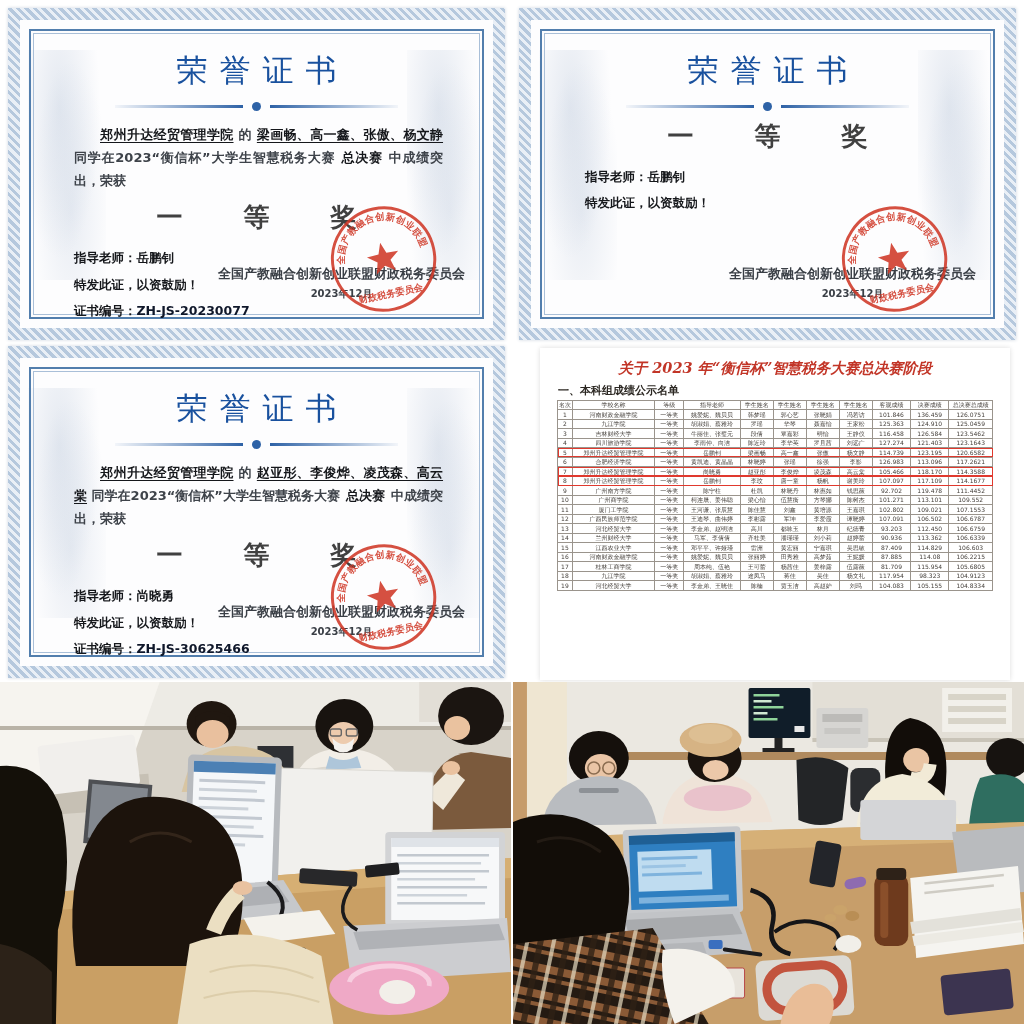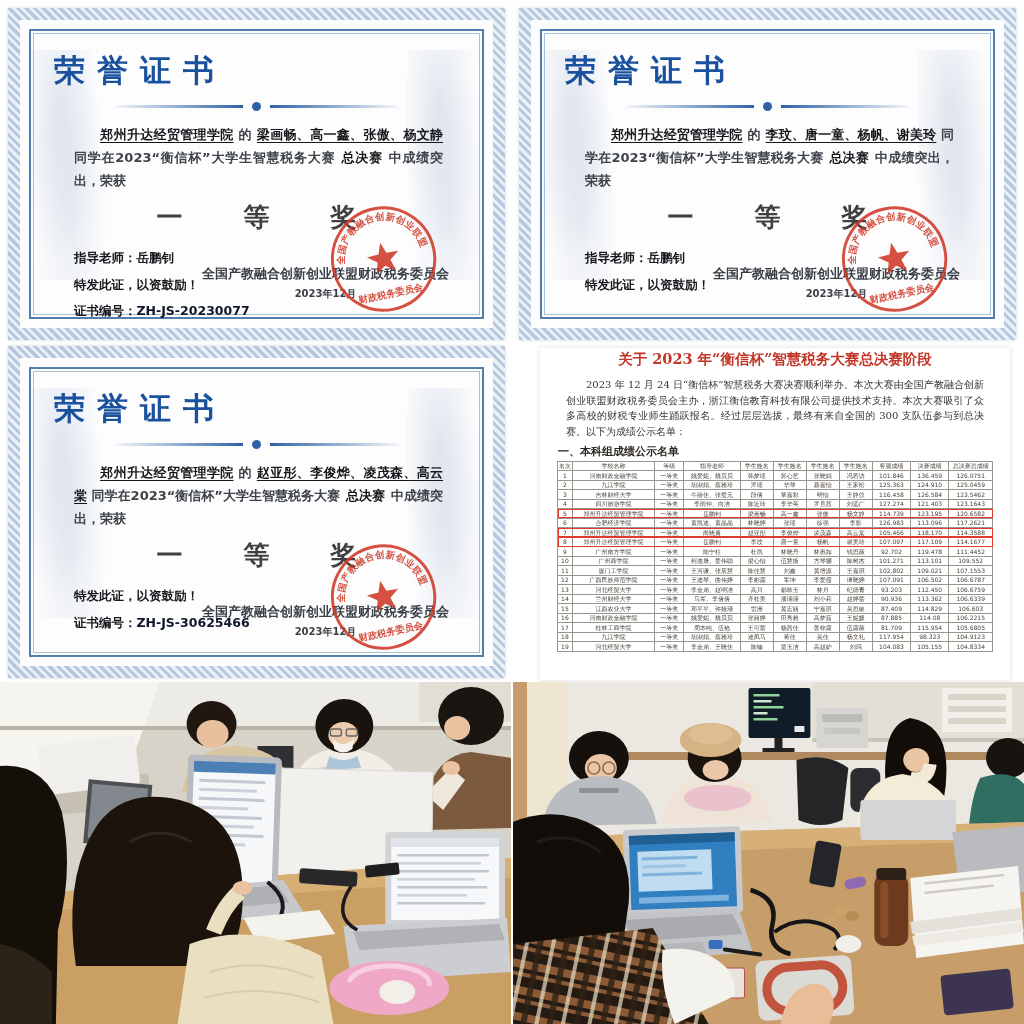--- a/index.html
+++ b/index.html
@@ -12,54 +12,54 @@
         background:repeating-linear-gradient(45deg,#b5c8dd 0 3px,#e9eff6 3px 6px);
         box-shadow:0 0 3px rgba(60,90,130,.25);}
   .paper{position:absolute;inset:12px;background:#fdfdfe;}
   .frame{position:absolute;inset:9px;border:2px solid #527ead;}
   .frame2{position:absolute;inset:13px;border:1px solid #a9bfd8;}
   .flourish{position:absolute;top:30px;width:78px;height:230px;pointer-events:none;
     background:radial-gradient(ellipse at 40% 25%,rgba(125,150,185,.20),transparent 62%),
                radial-gradient(ellipse at 55% 70%,rgba(125,150,185,.16),transparent 66%);}
   .fl-left{left:8px;} .fl-right{right:8px;}
   .cert-content{position:absolute;inset:16px 22px;}
-  .cert-title{margin-top:14px;font-size:31px;font-weight:bold;
+  .cert-title{margin-top:14px;text-align:center;font-size:31px;font-weight:normal;
               color:#19519e;letter-spacing:12px;text-indent:12px;}
   .divider{margin-top:10px;display:flex;align-items:center;justify-content:center;gap:9px;}
   .divider .dl{width:128px;height:2.5px;background:linear-gradient(to right,rgba(46,98,166,.05),#2e62a6);}
   .divider .dr{width:128px;height:2.5px;background:linear-gradient(to left,rgba(46,98,166,.05),#2e62a6);}
   .divider .dot{width:9px;height:9px;border-radius:50%;background:#2e62a6;}
   .cert-body{margin:12px 28px 0 32px;font-size:13px;line-height:1.78;color:#3e434a;
              font-weight:600;text-align:justify;}
   .indent{display:inline-block;width:2em;}
   .hand{font-family:"DejaVu Serif",serif;font-weight:bold;color:#15171b;}
   .u{text-decoration:underline;text-underline-offset:3px;}
   .de{margin:0 5px;}
   .stage{margin:0 6px;}
   .award{margin-top:8px;text-align:center;font-size:26px;font-weight:800;color:#404040;
          letter-spacing:26px;text-indent:26px;}
   .meta{margin:10px 0 0 32px;font-size:12.5px;line-height:2.1;}
   .meta .certno{font-family:"DejaVu Sans",sans-serif;font-weight:bold;color:#0f172a;}
-  .issuer{position:absolute;right:22px;bottom:10px;text-align:center;font-size:13px;
+  .issuer{position:absolute;right:6px;bottom:10px;text-align:center;font-size:13px;
           font-weight:600;color:#3a3f46;line-height:1.7;}
   .issuer .date{font-size:10px;}
   .seal{position:absolute;right:28px;bottom:-8px;width:118px;height:118px;
         transform:rotate(-12deg);opacity:.88;}
   .seal .ring{fill:none;stroke:#d03928;stroke-width:3;}
   .seal .star{fill:#d03928;}
   .seal text{fill:#d03928;font-weight:bold;font-family:"DejaVu Serif",serif;}
   .seal .arc-text{font-size:9.5px;letter-spacing:.5px;}
   .seal .seal-bottom{font-size:9.5px;text-anchor:middle;}
 
   
   .announce{position:absolute;left:540px;top:348px;width:470px;height:332px;background:#fff;
             box-shadow:0 0 5px rgba(0,0,0,.14);overflow:hidden;}
   .a-title{margin:0 10px;text-align:center;color:#c23527;font-weight:bold;font-size:14.5px;
            line-height:1.5;font-family:"DejaVu Serif",serif;}
-  .a-title.first{margin-top:0;}
+  .a-title.first{margin-top:9px;font-style:italic;}
   .a-para{margin:7px 26px 0 26px;font-family:"DejaVu Serif",serif;font-size:10px;
           line-height:1.58;color:#38332e;text-align:justify;text-indent:2em;}
   .a-section{margin:4px 0 2px 18px;font-family:"DejaVu Serif",serif;font-weight:bold;
              font-size:11px;color:#2b2username;color:#2b2722;}
   table.results{width:436px;margin:2px auto 0 17px;border-collapse:collapse;table-layout:fixed;
                 font-size:6px;color:#46413c;}
   table.results th,table.results td{border:.5px solid #9a948c;text-align:center;
                 padding:.5px 0;line-height:1.25;font-weight:normal;overflow:hidden;}
   tr.hl{outline:1.8px solid #e0392e;outline-offset:-1px;}
 
@@ -112,21 +112,20 @@
     <div class="flourish fl-right"></div>
     <div class="frame"></div>
     <div class="frame2"></div>
     <div class="cert-content">
       <div class="cert-title">荣誉证书</div>
       <div class="divider">
         <span class="dl"></span>
         <span class="dot"></span>
         <span class="dr"></span>
       </div>
-      <p class="cert-body"><span class="indent"></span><span class="hand u">郑州升达经贸管理学院</span><span class="de">的</span><span class="hand u">李玟、唐一童、杨帆、谢美玲</span> <span>同学在2023“衡信杯”大学生智慧税务大赛</span><span class="hand stage">总决赛</span><span>中成绩突出，荣获</span></p>
       <div class="award">一 等 奖</div>
       <div class="meta">
         <div><span class="hand">指导老师：</span><span class="hand">岳鹏钊</span></div>
         <div class="hand">特发此证，以资鼓励！</div>
       </div>
       <div class="issuer">
         <div>全国产教融合创新创业联盟财政税务委员会</div>
         <div class="date">2023年12月</div>
       </div>
       <svg class="seal" viewBox="0 0 120 120">
@@ -148,41 +147,41 @@
     <div class="cert-content">
       <div class="cert-title">荣誉证书</div>
       <div class="divider">
         <span class="dl"></span>
         <span class="dot"></span>
         <span class="dr"></span>
       </div>
       <p class="cert-body"><span class="indent"></span><span class="hand u">郑州升达经贸管理学院</span><span class="de">的</span><span class="hand u">赵亚彤、李俊烨、凌茂森、高云棠</span> <span>同学在2023“衡信杯”大学生智慧税务大赛</span><span class="hand stage">总决赛</span><span>中成绩突出，荣获</span></p>
       <div class="award">一 等 奖</div>
       <div class="meta">
+        <div><span class="hand">指导老师：</span><span class="hand">尚晓勇</span></div>
         <div class="hand">特发此证，以资鼓励！</div>
         <div><span class="hand">证书编号：</span><span class="certno">ZH-JS-30625466</span></div>
       </div>
       <div class="issuer">
         <div>全国产教融合创新创业联盟财政税务委员会</div>
         <div class="date">2023年12月</div>
       </div>
       <svg class="seal" viewBox="0 0 120 120">
         <circle class="ring" cx="60" cy="58" r="52"></circle>
         <path class="seal-arc-path" d="M 20 58 A 40 40 0 0 1 100 58" fill="none" id="sealArc2"></path>
         <text class="arc-text"><textPath class="seal-arc-ref" startOffset="50%" text-anchor="middle" href="#sealArc2">全国产教融合创新创业联盟</textPath></text>
         <path class="star" d="M60,41 64.1,52.3 76.2,52.8 66.7,60.2 70,71.8 60,65 50,71.8 53.3,60.2 43.8,52.8 55.9,52.3Z"></path>
         <text class="seal-bottom" x="60" y="97">财政税务委员会</text>
       </svg>
     </div>
   </div>
 </div>
 
   <div class="announce">
     <div class="a-title first">关于 2023 年“衡信杯”智慧税务大赛总决赛阶段</div>
-    <p class="a-para">2023 年 12 月 24 日“衡信杯”智慧税务大赛决赛顺利举办。本次大赛由全国产教融合创新创业联盟财政税务委员会主办，浙江衡信教育科技有限公司提供技术支持。本次大赛吸引了众多高校的财税专业师生踊跃报名。经过层层选拔，最终有来自全国的 300 支队伍参与到总决赛。以下为成绩公示名单：</p>
     <div class="a-section">一、本科组成绩公示名单</div>
     <table class="results">
       <colgroup>
         <col style="width:3.4%">
           <col style="width:19%">
           <col style="width:6.6%">
           <col style="width:13%">
         <col style="width:7.6%">
           <col style="width:7.6%">
           <col style="width:7.6%">

